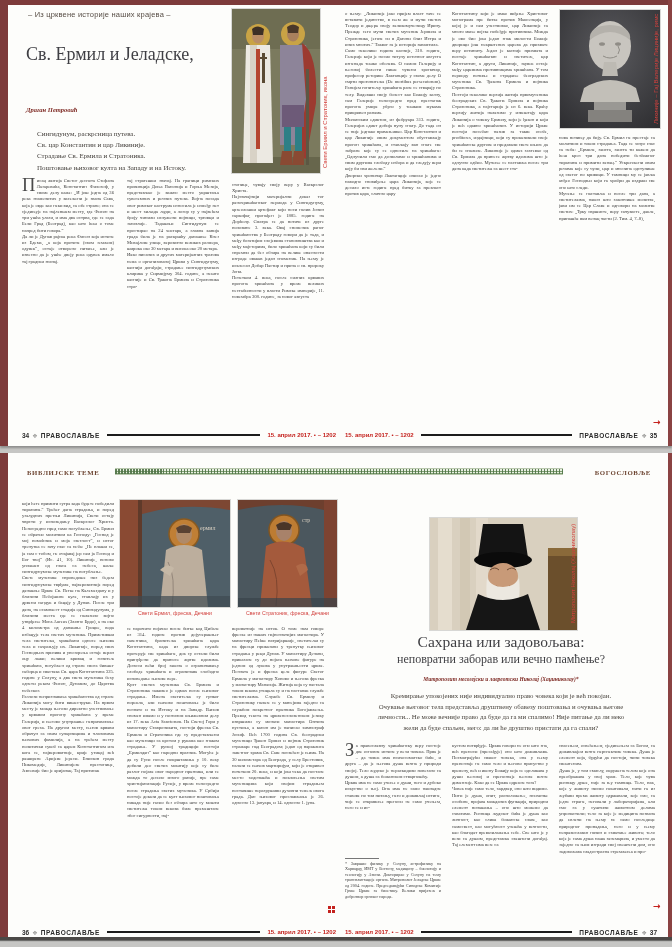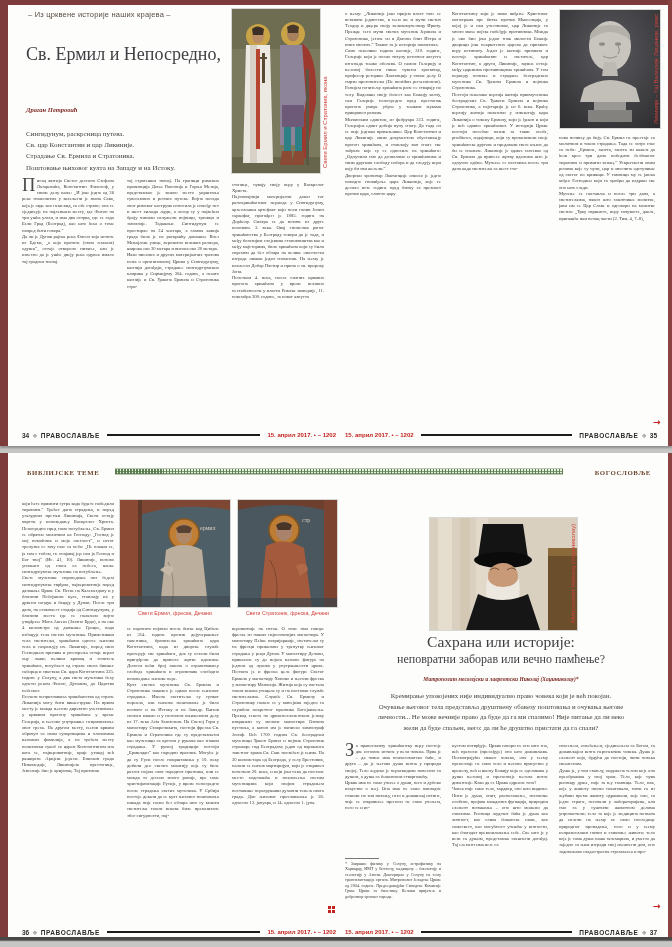--- a/index.html
+++ b/index.html
@@ -113,26 +113,26 @@
       <path d="M52,118 h7 v28 h-7 z" fill="#2e7f86"></path>
       <path d="M63,118 h7 v28 h-7 z" fill="#2e7f86"></path>
       <path d="M50,142 h10 v14 h-12 z" fill="#8a4a33"></path>
       <path d="M62,142 h10 v14 h-12 z" fill="#8a4a33"></path>
       <rect x="74" y="60" width="3" height="96" fill="#5c5743"></rect>
     </svg>
   </div>
   <div class="vcap" style="left:322px;top:18px;height:150px">Свети Ермил и Стратоник, икона</div>
 
   <div class="title" style="left:26px;top:44px;width:220px">
-    <div>Св. Ермил и Непосредно,</div>
+    <div>Св. Ермил и Јеладске,</div>
   </div>
 
   <div class="author" style="left:26px;top:106px">Драган Петровић</div>
 
-  <div class="standfirst" style="left:26px;top:129px;width:210px">Сингидунум, раскрсница путева.
+  <div class="standfirst" style="left:37px;top:129px;width:210px">Сингидунум, раскрсница путева.
 Св. цар Константин и цар Ликиније.
 Страдање Св. Ермила и Стратоника.
 Поштовање њиховог култа на Западу и на Истоку.</div>
 
   <div class="col" style="left:22px;top:177px;width:92px;height:248px">
     <div class="tiny"><span class="dc">П</span><span>исац житија Светог деспота Стефана Лазаревића, Константин Филозоф, у своме делу каже: „И још једна од 36 река знаменитих у васељени је звана Сава, која је овде као неки вид, са обе стране; она се сједињује на најлепшем месту, где Фисон на три ушћа улази, и има два острва, где се сада Бели Град (Београд), као што ћеш о томе напред бити говора.“
 Да ли је Дунав рајска река Фисон која истиче из Едема, „а која протиче (свом земљом) одувек“, остаје отворено питање, али је извесно да је ушће двеју река одувек имало тај градски значај.</span></div>
   </div>
   <div class="col" style="left:127px;top:177px;width:92px;height:248px">
     <div class="tiny">тај стратешки значај. На граници римских провинција Доња Панонија и Горња Мезија, представљао је важно место укрштања сувоземних и речних путева. Војна посада овог римског каструма износила је између пет и шест хиљада људи, а логор су у највећем броју чинили ислужени војници, трговци и занатлије. Тадашњи Сингидунум се простирао на 24 хектара, а главна капија града била је на раскршћу данашње Кнез Михајлове улице, вероватно великих размера, широка око 30 метара и висока око 20 метара.
@@ -278,21 +278,21 @@
       <ellipse cx="73" cy="42" rx="29" ry="8" fill="#0b0b0b"></ellipse>
       <ellipse cx="73" cy="58" rx="15" ry="13" fill="#c89a78"></ellipse>
       <path d="M60,52 q5,-4 9,0 M77,52 q5,-4 9,0" stroke="#6b4a34" fill="none"></path>
       <path d="M66,68 q7,5 14,0" stroke="#9a6a4a" fill="none"></path>
       <path d="M57,60 C54,86 62,104 73,107 C84,104 92,86 89,60 C84,72 62,72 57,60 z" fill="#ece8e0"></path>
       <path d="M36,112 L48,76 q25,12 50,0 L110,112 z" fill="#161616"></path>
     </svg>
   </div>
   <div class="vcap" style="left:570px;top:523px;height:100px">Митрополит Николај (Хаџиниколау)</div>
 
-  <div class="headline" style="left:345px;top:633px;width:312px;font-size:15.5px">Сахрана или историје:</div>
+  <div class="headline" style="left:345px;top:633px;width:312px;font-size:15.5px">Сахрана или задовољава:</div>
   <div class="headline" style="left:345px;top:652px;width:312px;font-size:12px">неповратни заборав или вечно памћење?</div>
 
   <div class="cscale" style="left:345px;top:676px;width:312px;height:9px">
     <div class="cinner byline-txt">Митрополит месогејски и лавреотски Николај (Хаџиниколау)*</div>
   </div>
 
   <div class="standfirst2" style="left:352px;top:691px;width:298px;white-space:pre-line">Кремирање упокојених није индивидуално право човека који је већ покојан.
 Очување његовог тела представља друштвену обавезу поштовања и очувања његове
 личности... Не може вечније право да буде да га ми спалимо! Није питање да ли неко
 жели да буде спаљен, него: да ли ће друштво пристати да га спали?</div>

